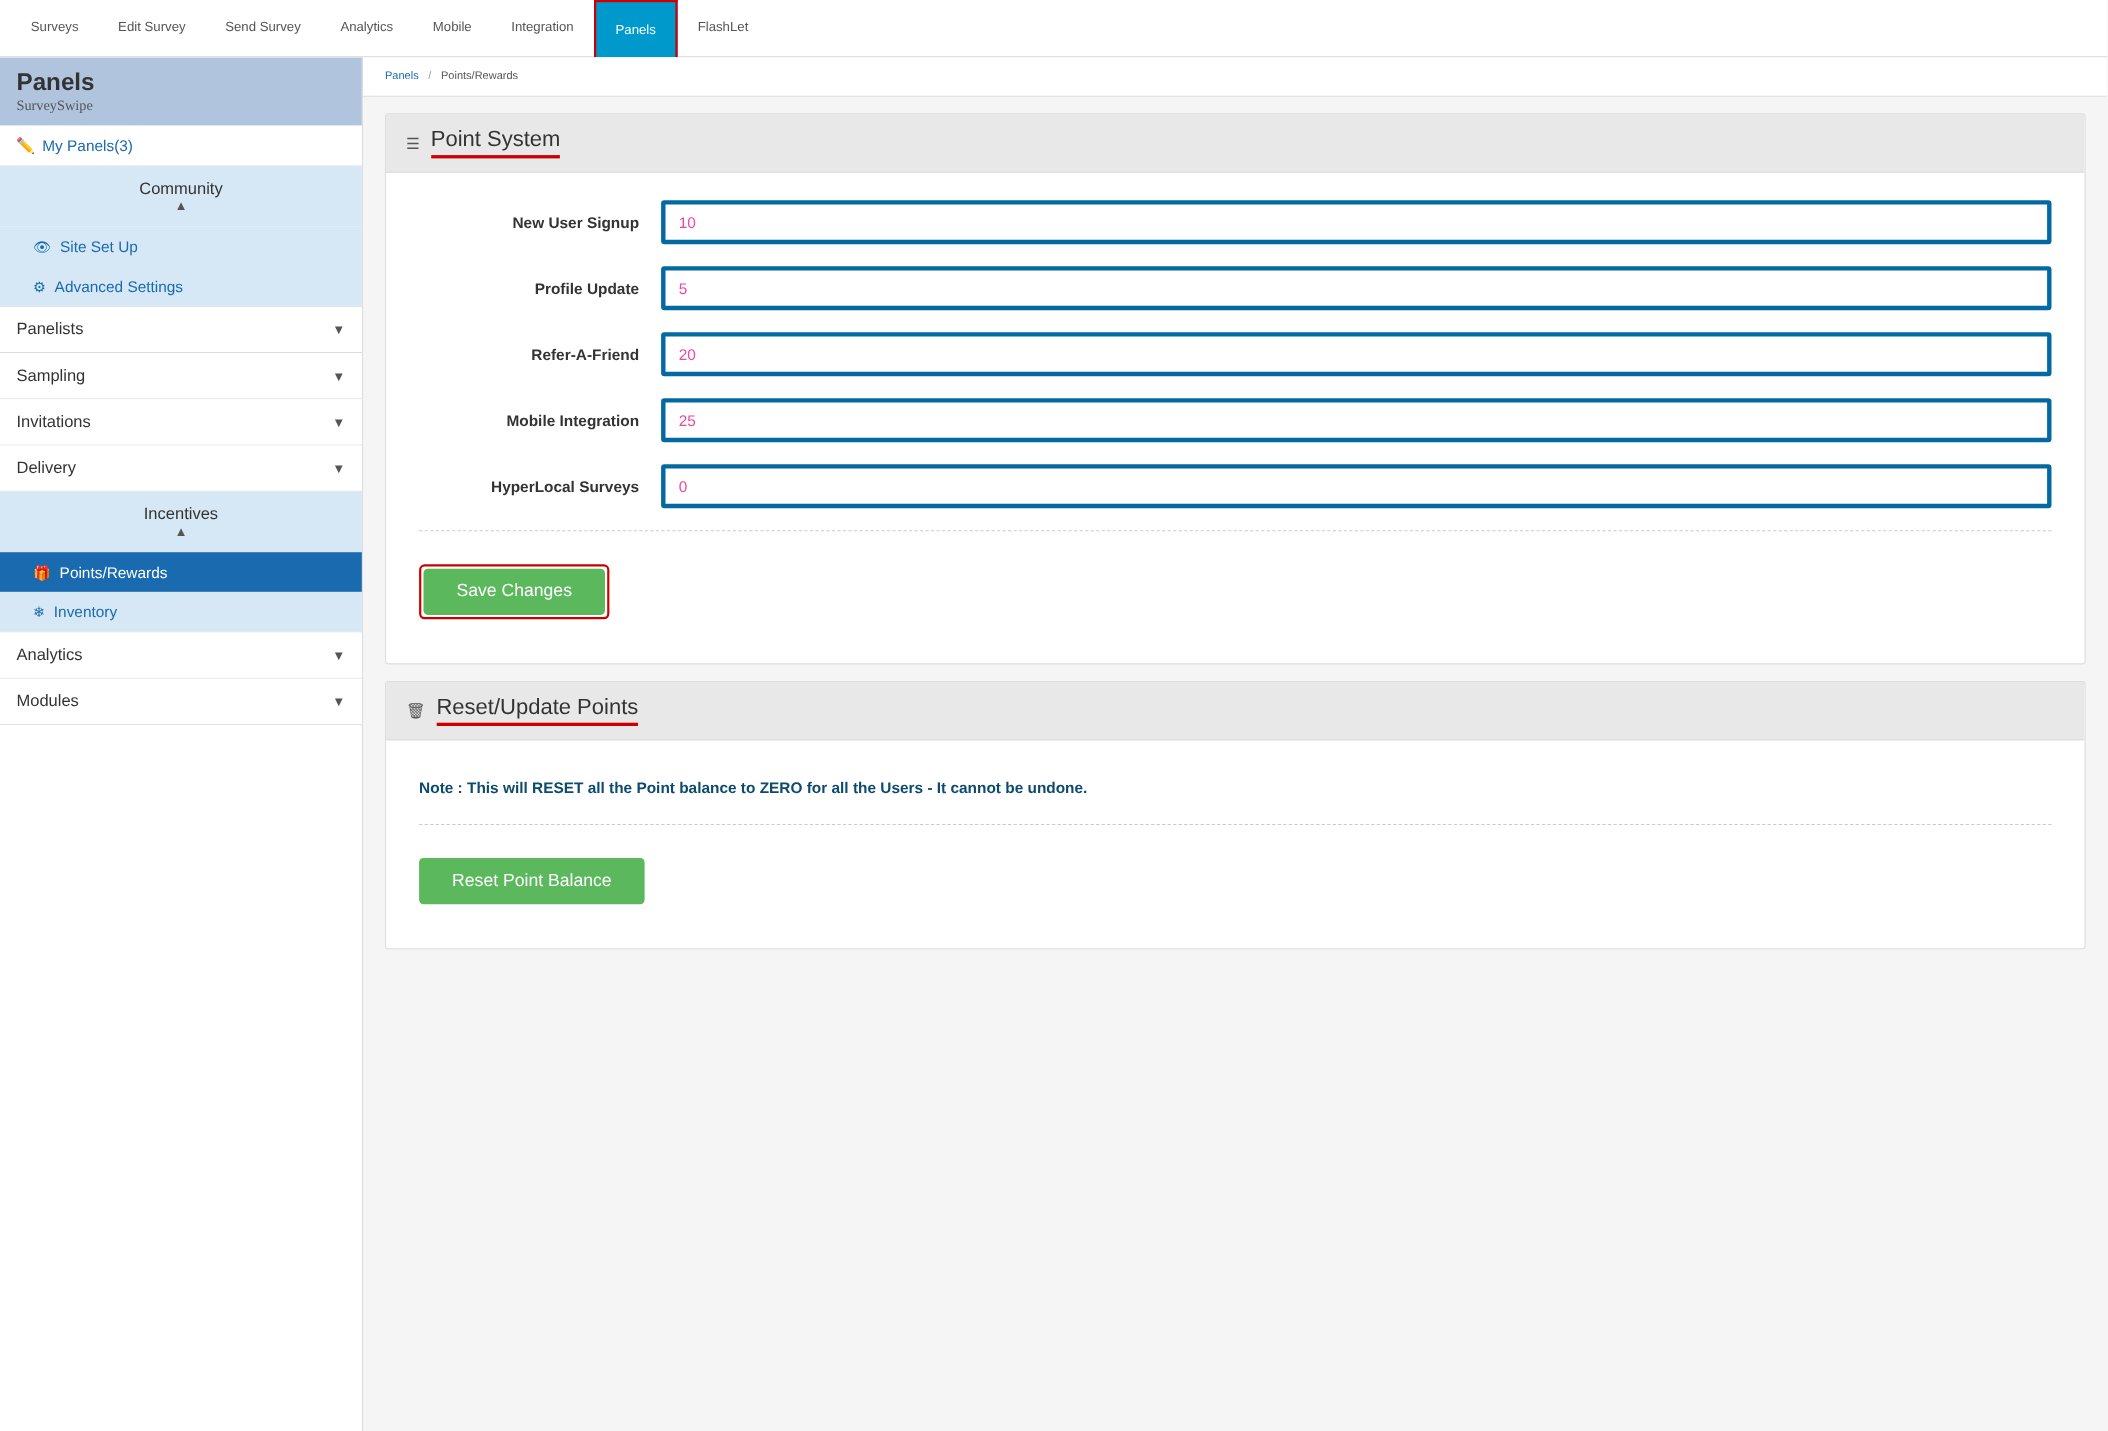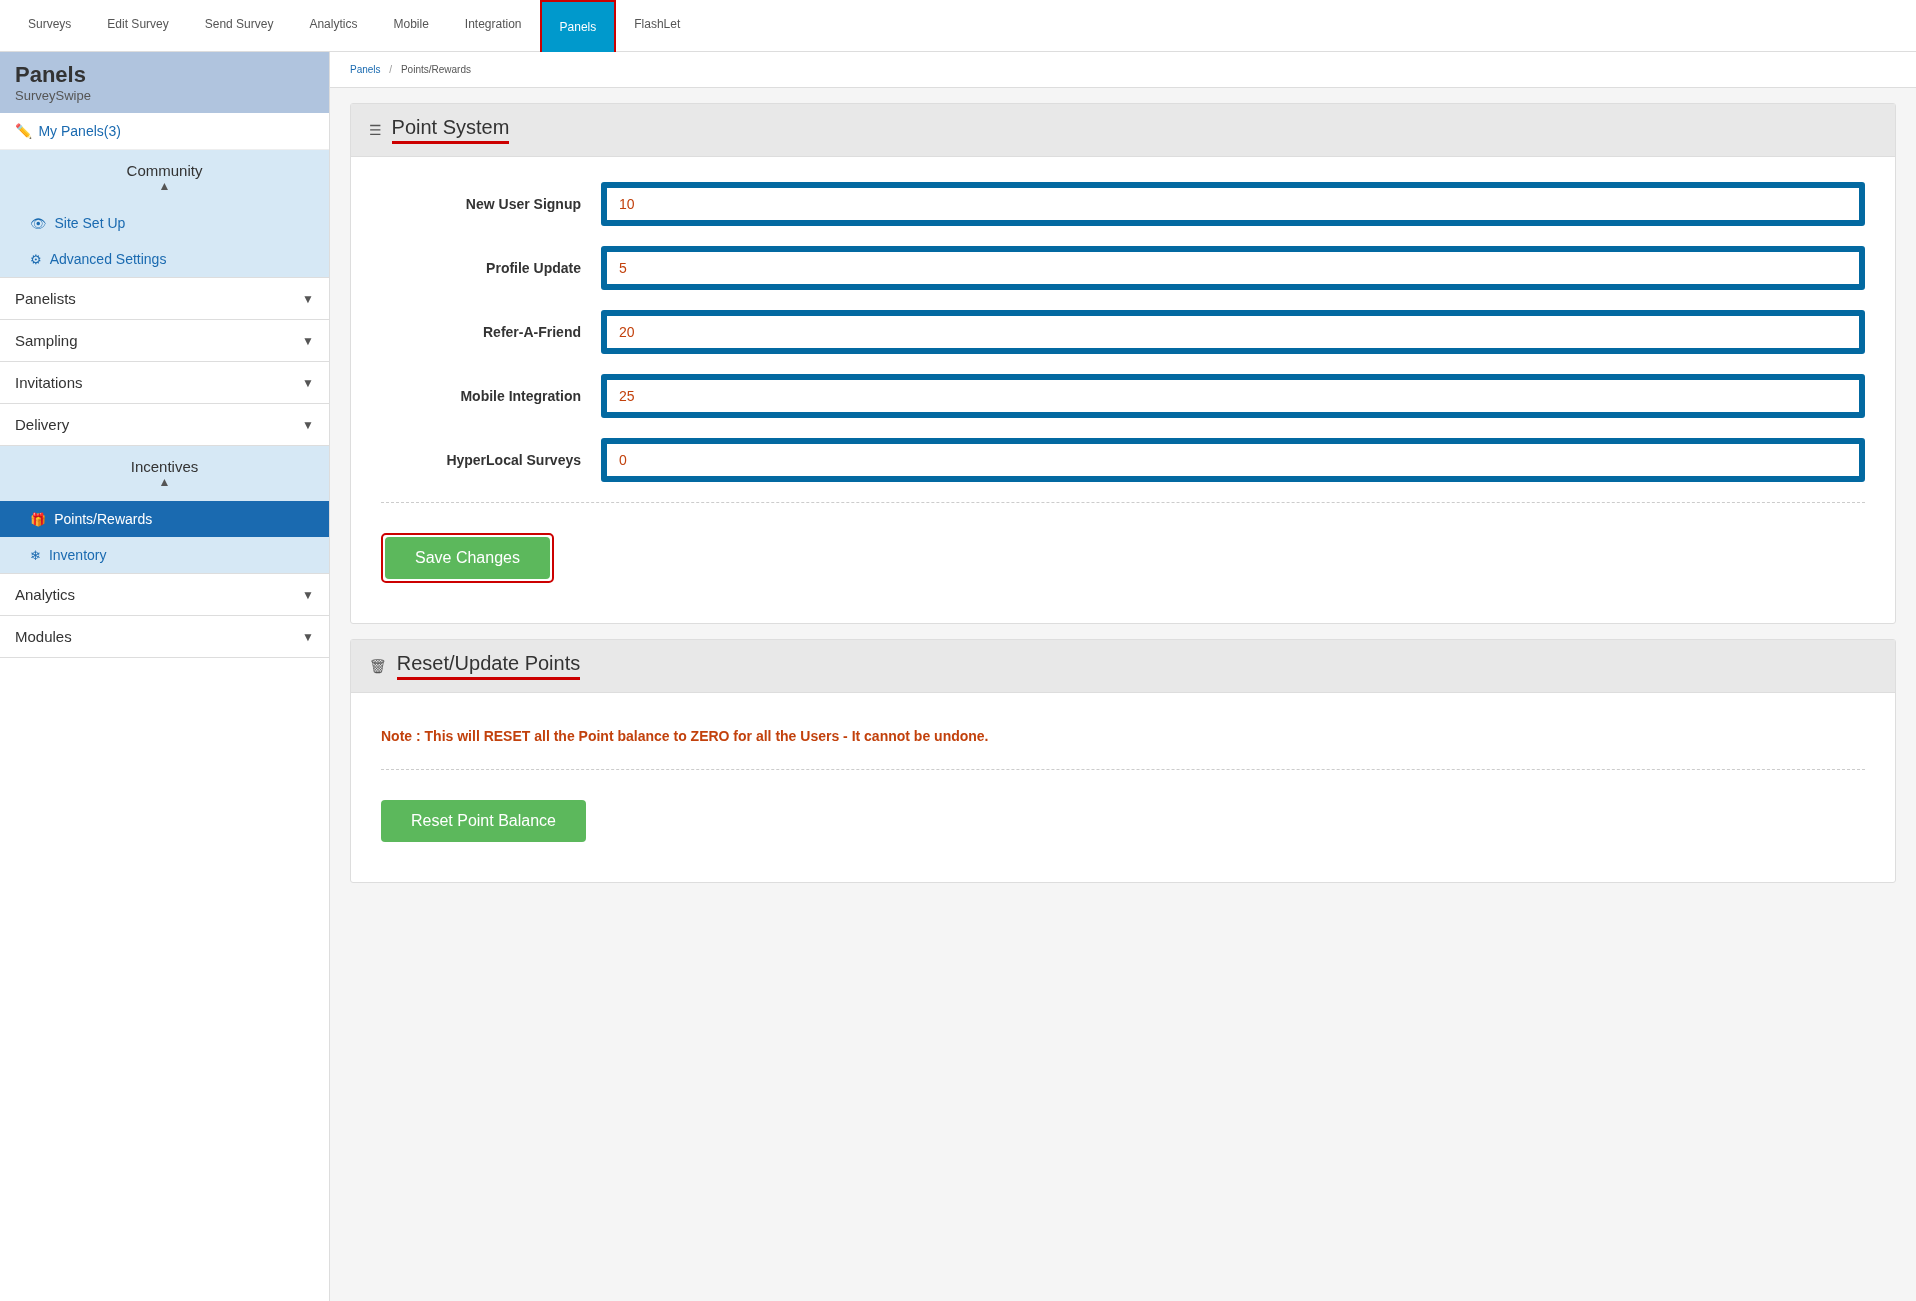--- a/index.html
+++ b/index.html
@@ -53,20 +53,21 @@
       padding: 10px 15px;
     }
     .sidebar-header .app-title {
       font-size: 22px;
       font-weight: bold;
       color: #333;
     }
     .sidebar-header .app-subtitle {
       font-size: 13px;
       color: #555;
+      font-family: Liberation Serif, serif;
     }
     .sidebar-my-panels {
       padding: 10px 15px;
       color: #1a6ab0;
       cursor: pointer;
       font-size: 14px;
       border-bottom: 1px solid #eee;
       display: flex;
       align-items: center;
       gap: 6px;
@@ -165,25 +166,25 @@
       width: 220px;
       text-align: right;
       padding-right: 20px;
       font-weight: bold;
       color: #333;
       font-size: 14px;
       flex-shrink: 0;
     }
     .form-input {
       flex: 1;
-      border: 6px solid #0369a1;
+      border: 4px solid #0369a1;
       border-radius: 3px;
       padding: 8px 12px;
       font-size: 14px;
-      color: #c2410c;
+      color: #ec4899;
     }
     .form-select {
       flex: 1;
       border: 1px solid #ccc;
       border-radius: 3px;
       padding: 8px 12px;
       font-size: 14px;
       color: #555;
       background: #fff;
       cursor: pointer;
@@ -212,21 +213,21 @@
     }
     .btn-save-wrapper {
       border: 2px solid #cc0000;
       border-radius: 5px;
       padding: 2px;
       display: inline-block;
     }
 
     
     .note-text {
-      color: #c2410c;
+      color: #0c4a6e;
       font-weight: bold;
       font-size: 14px;
       padding: 10px 0 15px 0;
     }
   </style>
 </head>
 <body>
 
 <div class="top-nav">
   <button class="top-nav-tab">Surveys</button>

